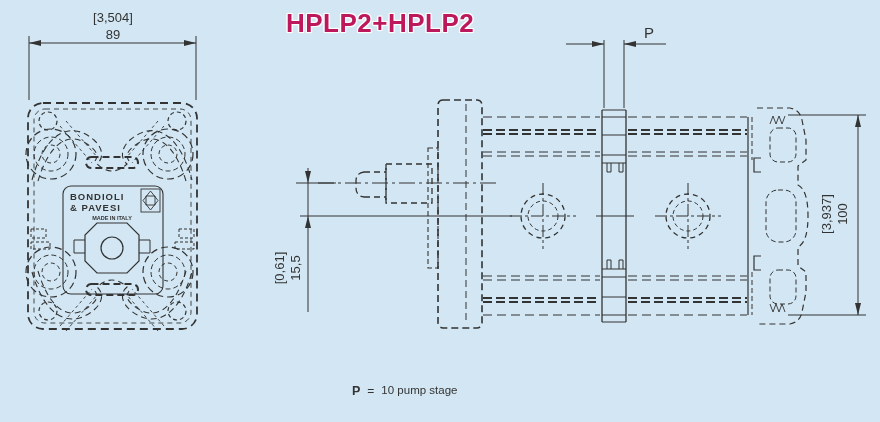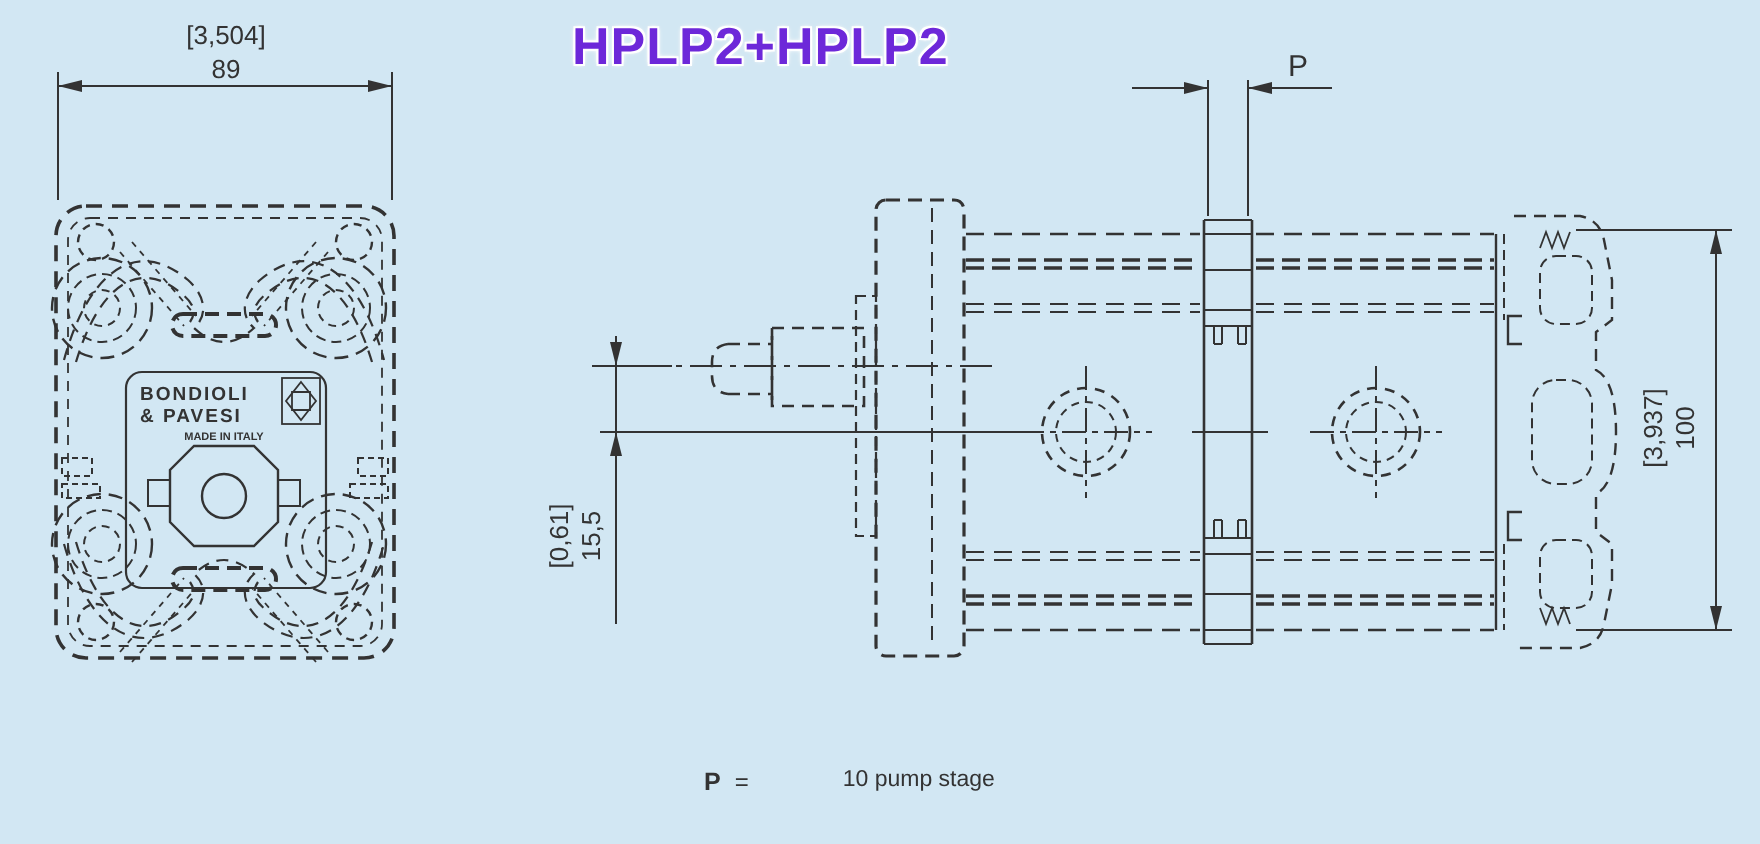--- a/index.html
+++ b/index.html
@@ -5,36 +5,36 @@
   html,body{margin:0;padding:0;}
   .stage{
     position:relative;
     width:880px;height:422px;
     background:#d2e7f3;
     font-family:"Liberation Sans", sans-serif;
     overflow:hidden;
   }
   .title{
     position:absolute;left:286px;top:8px;
-    font-size:26px;font-weight:bold;color:#6d28d9;letter-spacing:.5px;
+    font-size:26px;font-weight:bold;color:#be185d;letter-spacing:.5px;
     text-shadow:0 0 2px #fff,0 0 2px #fff,0 0 3px #fff,1px 1px 0 #fff,-1px -1px 0 #fff,1px -1px 0 #fff,-1px 1px 0 #fff;
     white-space:nowrap;
   }
   svg{position:absolute;left:0;top:0;}
   svg text{fill:#333;font-family:"Liberation Sans", sans-serif;}
   .dim-txt{font-size:13px;}
   .plate-txt{font-weight:bold;letter-spacing:1px;}
   .legend{
     position:absolute;left:352px;top:383px;
     display:flex;align-items:center;gap:7px;
     color:#333;
   }
   .legend-p{font-size:12.5px;font-weight:bold;}
   .legend-eq{font-size:12px;}
-  .legend-lines{font-size:11.5px;line-height:15px;white-space:nowrap;margin-left:40px;}
+  .legend-lines{font-size:11.5px;line-height:15px;white-space:nowrap;}
 </style>
 </head>
 <body>
 
 <div class="stage">
 
   <div class="title">HPLP2+HPLP2</div>
 
   <svg width="880" height="422" viewBox="0 0 880 422">
     <g stroke="#333" fill="none" stroke-width="1.2">

